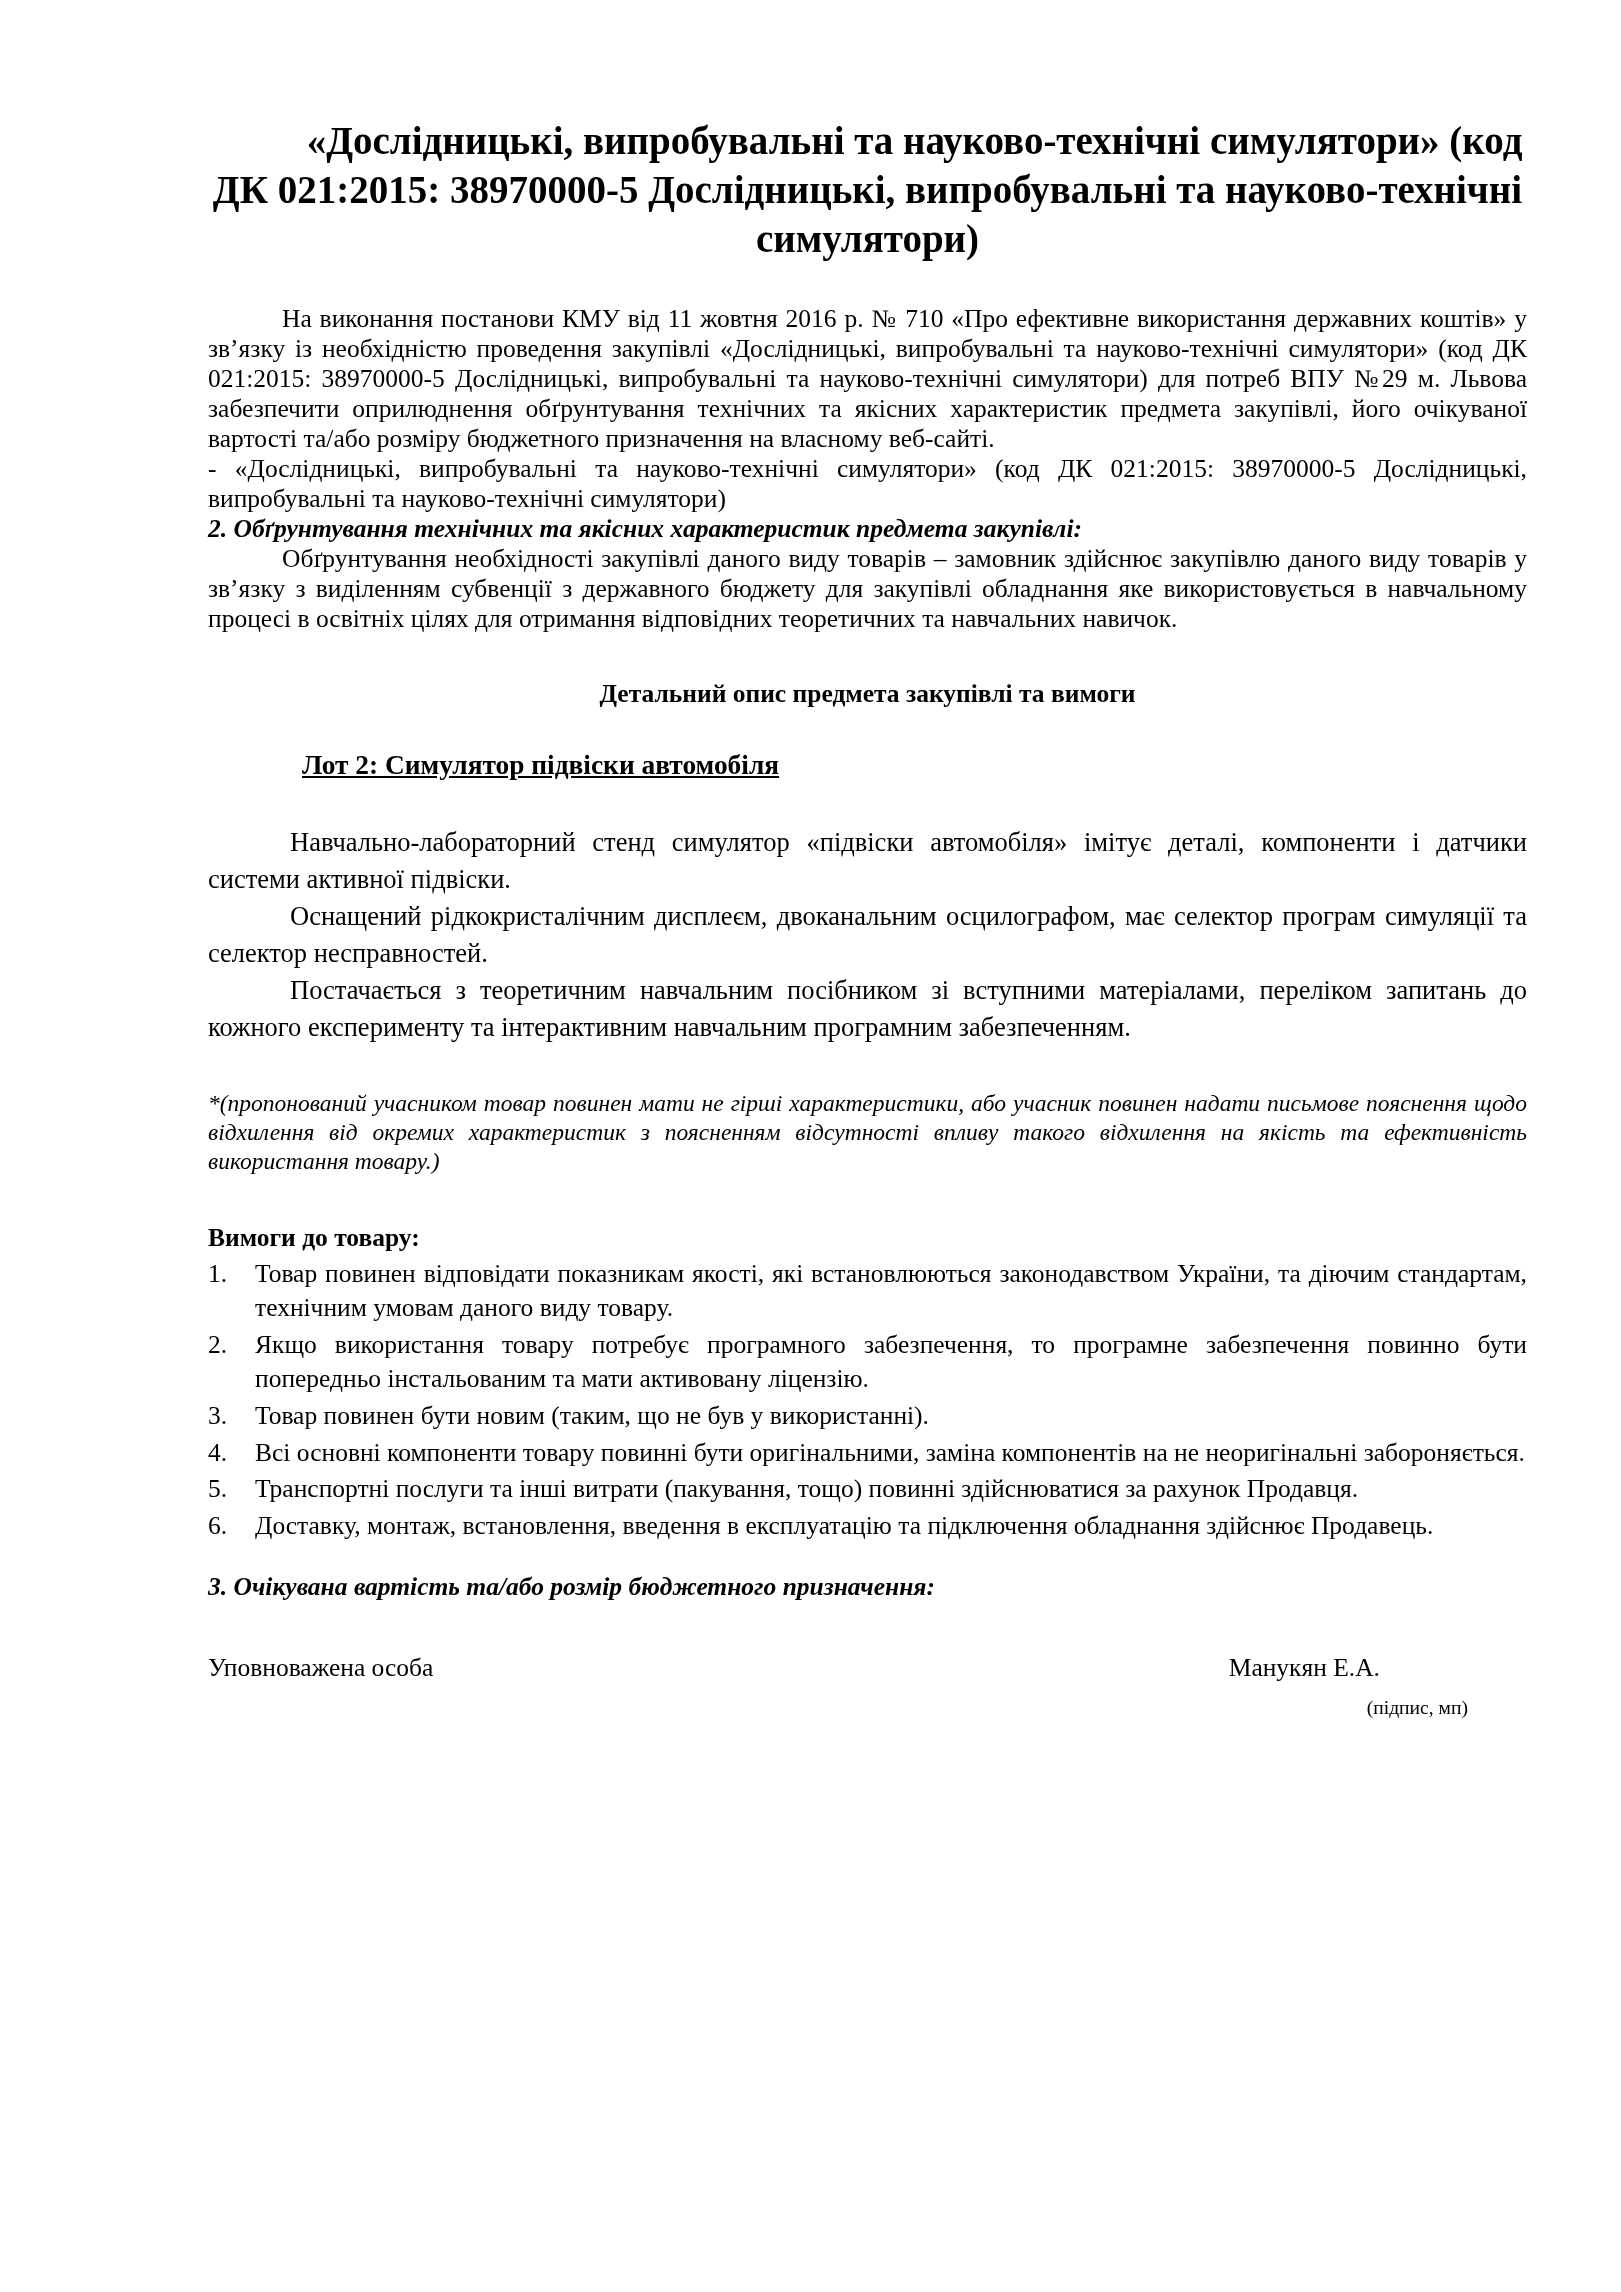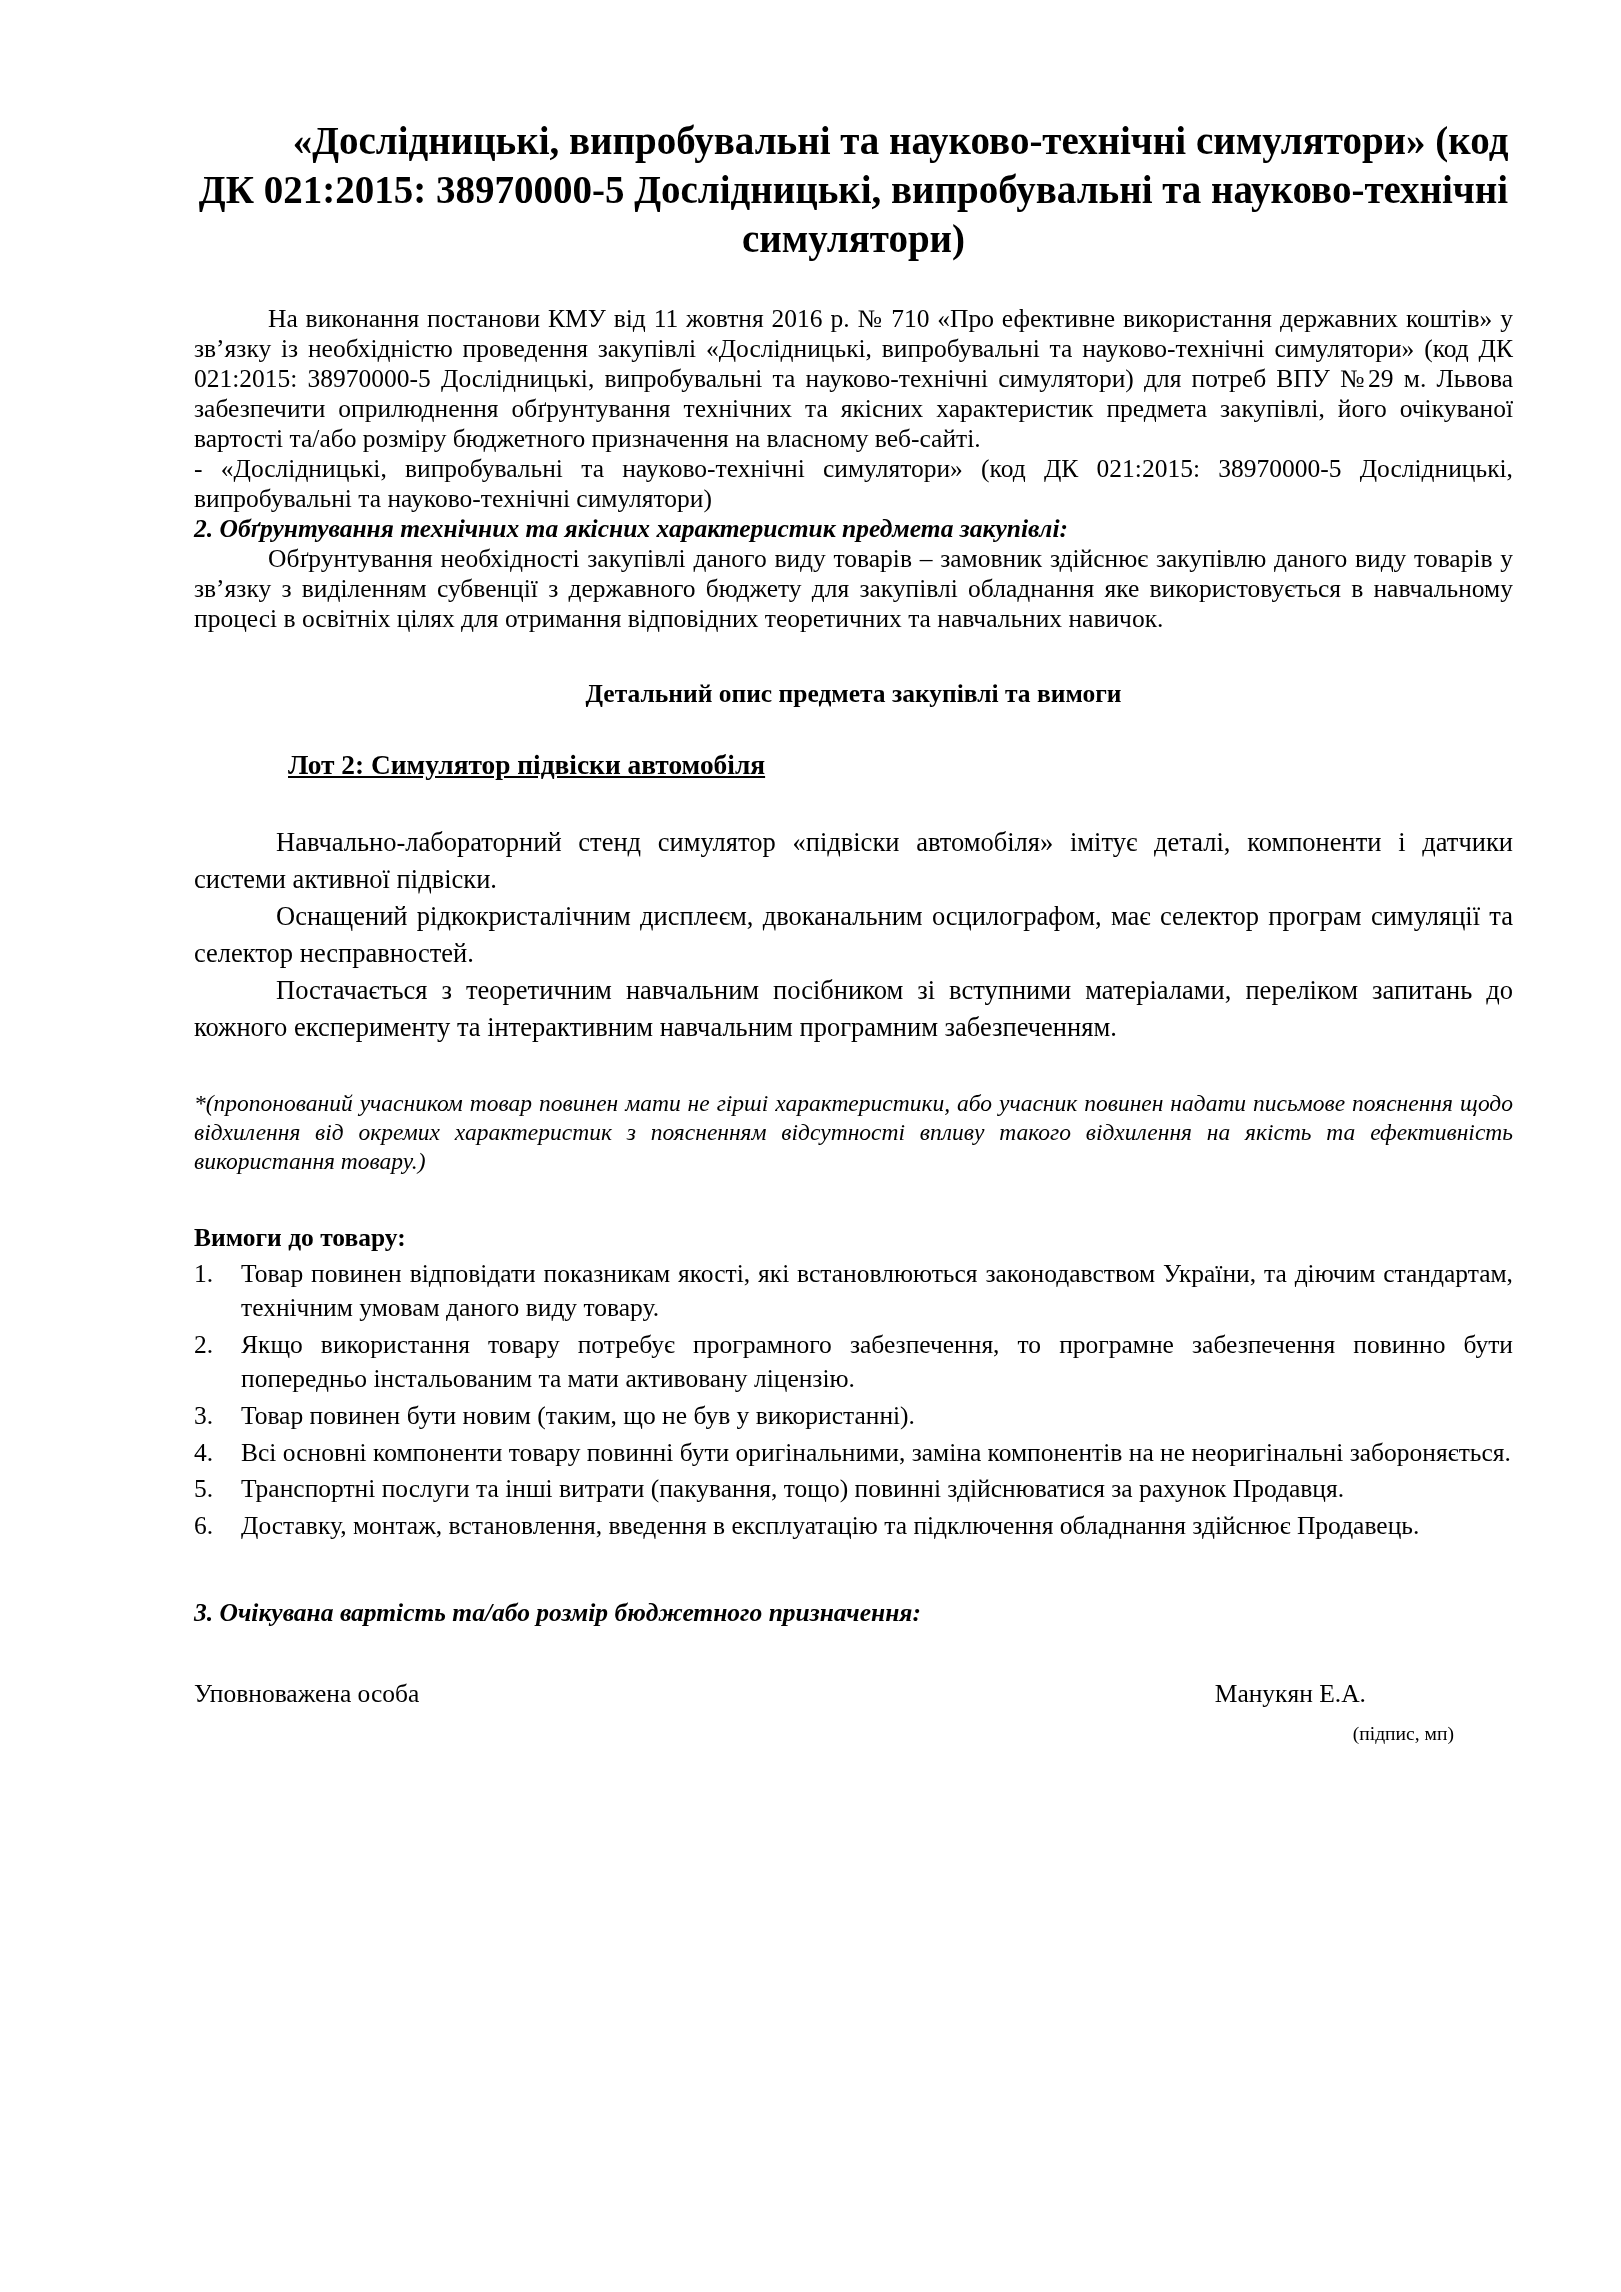--- a/index.html
+++ b/index.html
@@ -6,21 +6,21 @@
     body {
       width: 1621px;
       height: 2293px;
       position: relative;
       font-family: "Liberation Serif", "DejaVu Serif", serif;
       color: #000000;
       overflow: hidden;
     }
     .page {
       position: absolute;
-      left: 194px;
+      left: 208px;
       top: 116px;
       width: 1319px;
     }
     .title-block { text-align: center; }
     .title-main {
       font-weight: bold;
       font-size: 39px;
       line-height: 49px;
       margin: 0;
       text-indent: 94px;
@@ -86,21 +86,21 @@
       position: relative;
       padding-left: 47px;
       text-align: justify;
       margin-bottom: 2.9px;
     }
     ol.req-list li .num {
       position: absolute;
       left: 0;
       top: 0;
     }
-    .budget { margin-top: 55px; }
+    .budget { margin-top: 29px; }
     .signature-row {
       margin-top: 51px;
       display: flex;
       justify-content: space-between;
       font-size: 25.5px;
     }
     .signature-row .name { margin-right: 147px; }
     .sign-note {
       text-align: right;
       font-size: 19.6px;

